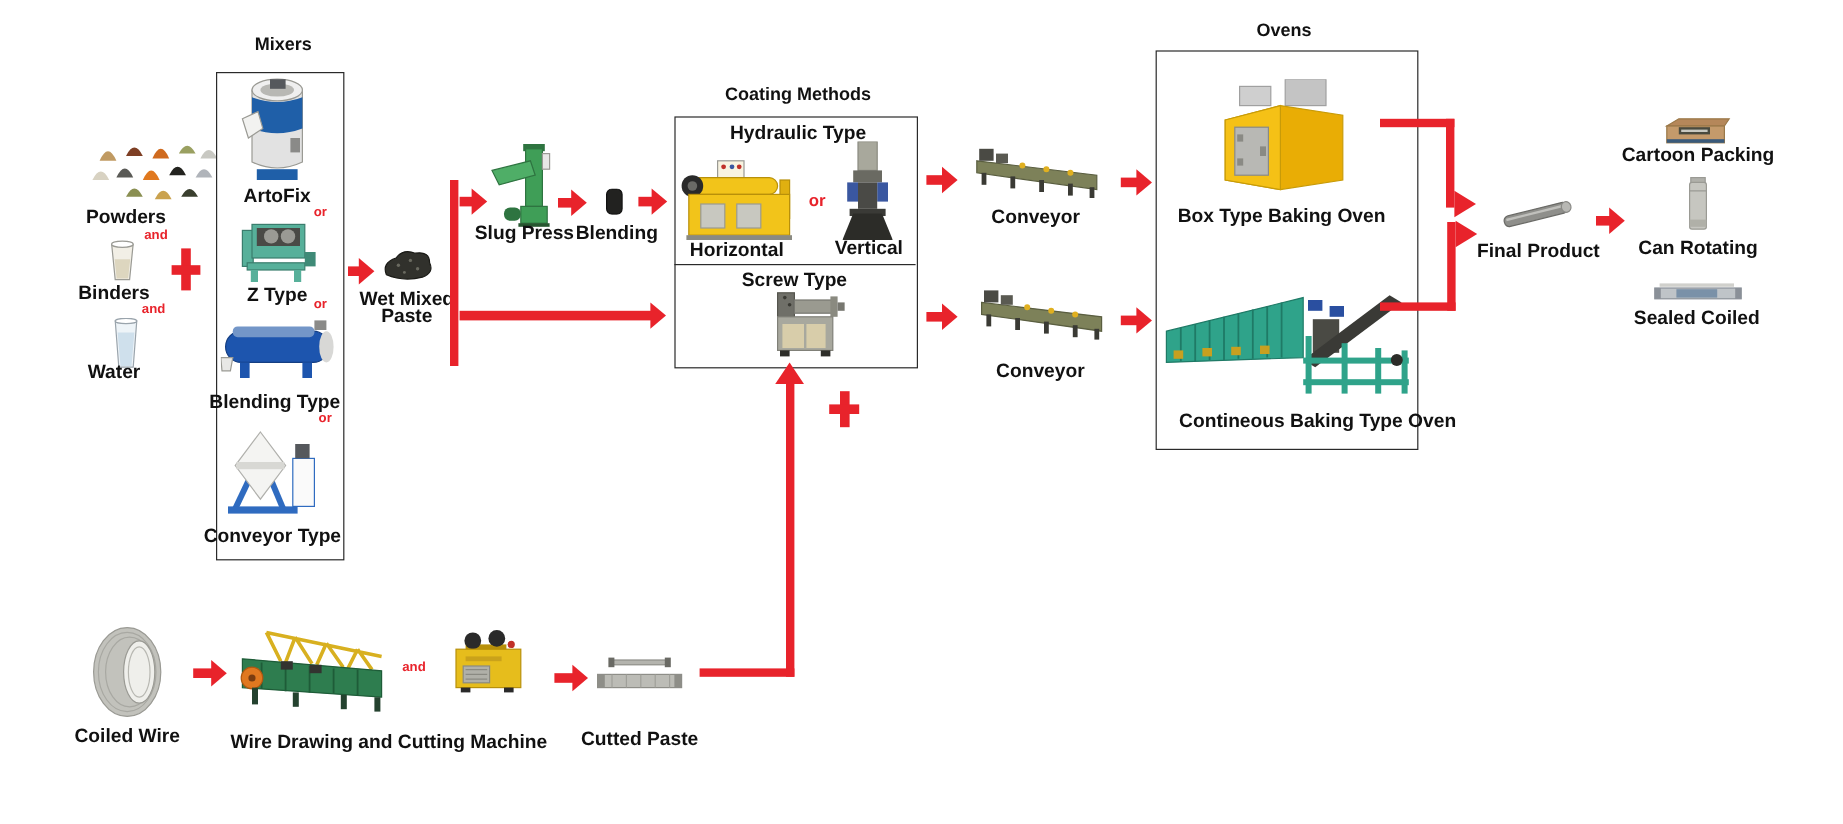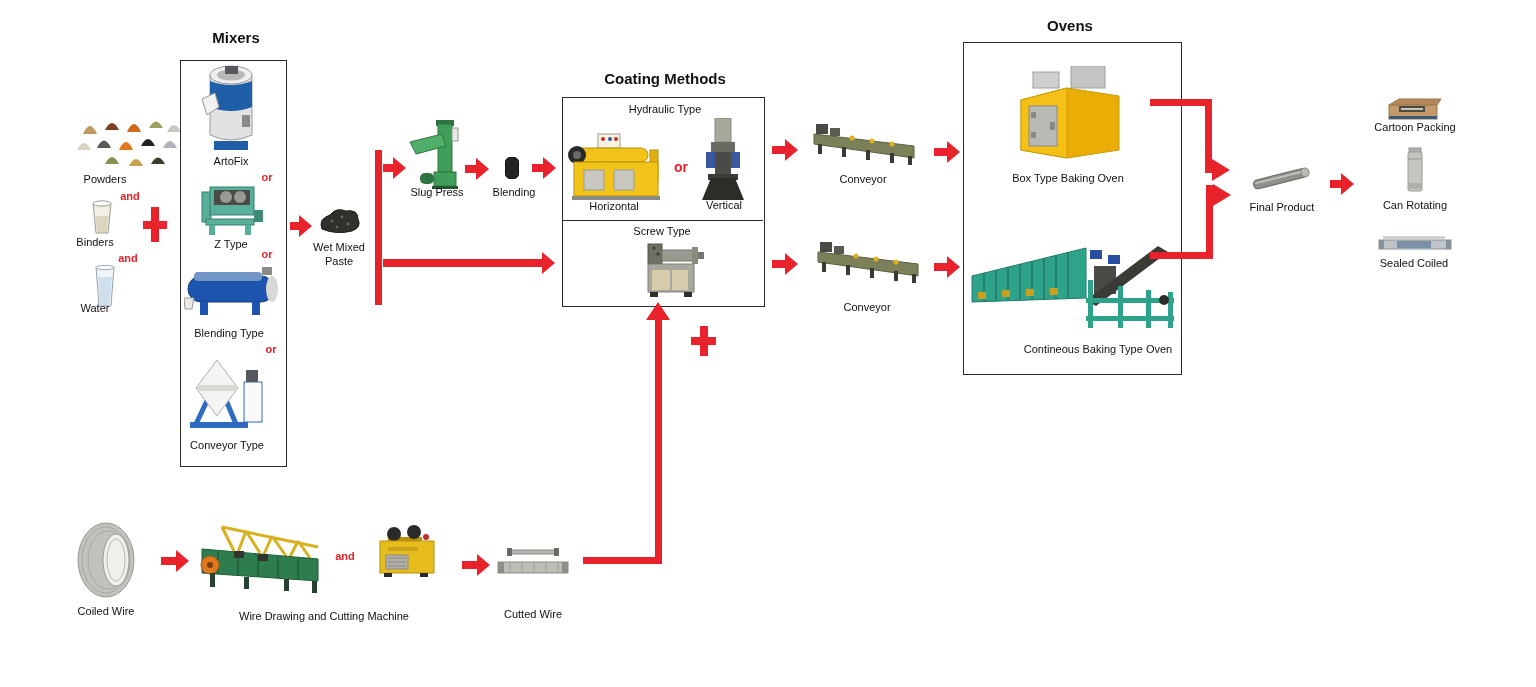--- a/index.html
+++ b/index.html
@@ -1,21 +1,21 @@
 <!DOCTYPE html>
 <html><head>
 <meta charset="utf-8">
 <style>
   :root{ --red:#e8232b; --ink:#111; }
   html,body{ margin:0; padding:0; background:#fff; }
   .stage{ position:relative; width:1536px; height:687px; background:#fff;
           font-family:"Liberation Sans", sans-serif; overflow:hidden; }
   .abs{ position:absolute; }
   .box{ position:absolute; border:1px solid #2a2a2a; background:transparent; }
-  .lbl{ position:absolute; transform:translateX(-50%); font-weight:normal; font-size:11px;
+  .lbl{ position:absolute; transform:translateX(-50%); font-weight:bold; font-size:16px;
         color:var(--ink); white-space:nowrap; text-align:center; }
   .title{ position:absolute; transform:translateX(-50%); font-weight:bold; font-size:15px;
         color:var(--ink); white-space:nowrap; }
   .redlbl{ position:absolute; transform:translateX(-50%); font-weight:bold; font-size:11px;
         color:var(--red); white-space:nowrap; }
   .seg{ position:absolute; background:var(--red); }
   .arr-r{ position:absolute; height:22px; }
   .arr-r .bar{ position:absolute; left:0; right:11px; top:7px; height:8px; background:var(--red); }
   .arr-r .tri{ position:absolute; right:0; top:0; width:0; height:0;
                border-top:11px solid transparent; border-bottom:11px solid transparent;
@@ -406,15 +406,15 @@
 
   <svg class="abs" style="left:496px;top:547px" width="74" height="31" viewBox="0 0 74 31">
     <rect x="13" y="3" width="48" height="4" fill="#b4b4ae" stroke="#8e8e88"></rect>
     <rect x="11" y="1" width="5" height="8" fill="#6a6a64"></rect>
       <rect x="58" y="1" width="5" height="8" fill="#6a6a64"></rect>
     <rect x="2" y="15" width="70" height="11" fill="#bcbcb6" stroke="#8e8e88"></rect>
     <path d="M14 15 L14 26 M26 15 L26 26 M38 15 L38 26 M50 15 L50 26 M62 15 L62 26" stroke="#a0a09a"></path>
     <rect x="2" y="15" width="6" height="11" fill="#8e8e88"></rect>
       <rect x="66" y="15" width="6" height="11" fill="#8e8e88"></rect>
   </svg>
-  <div class="lbl" style="left:533px;top:608px">Cutted Wire</div>
+  <div class="lbl" style="left:533px;top:608px">Cutted Paste</div>
 
 </div>
 
 </body></html>

